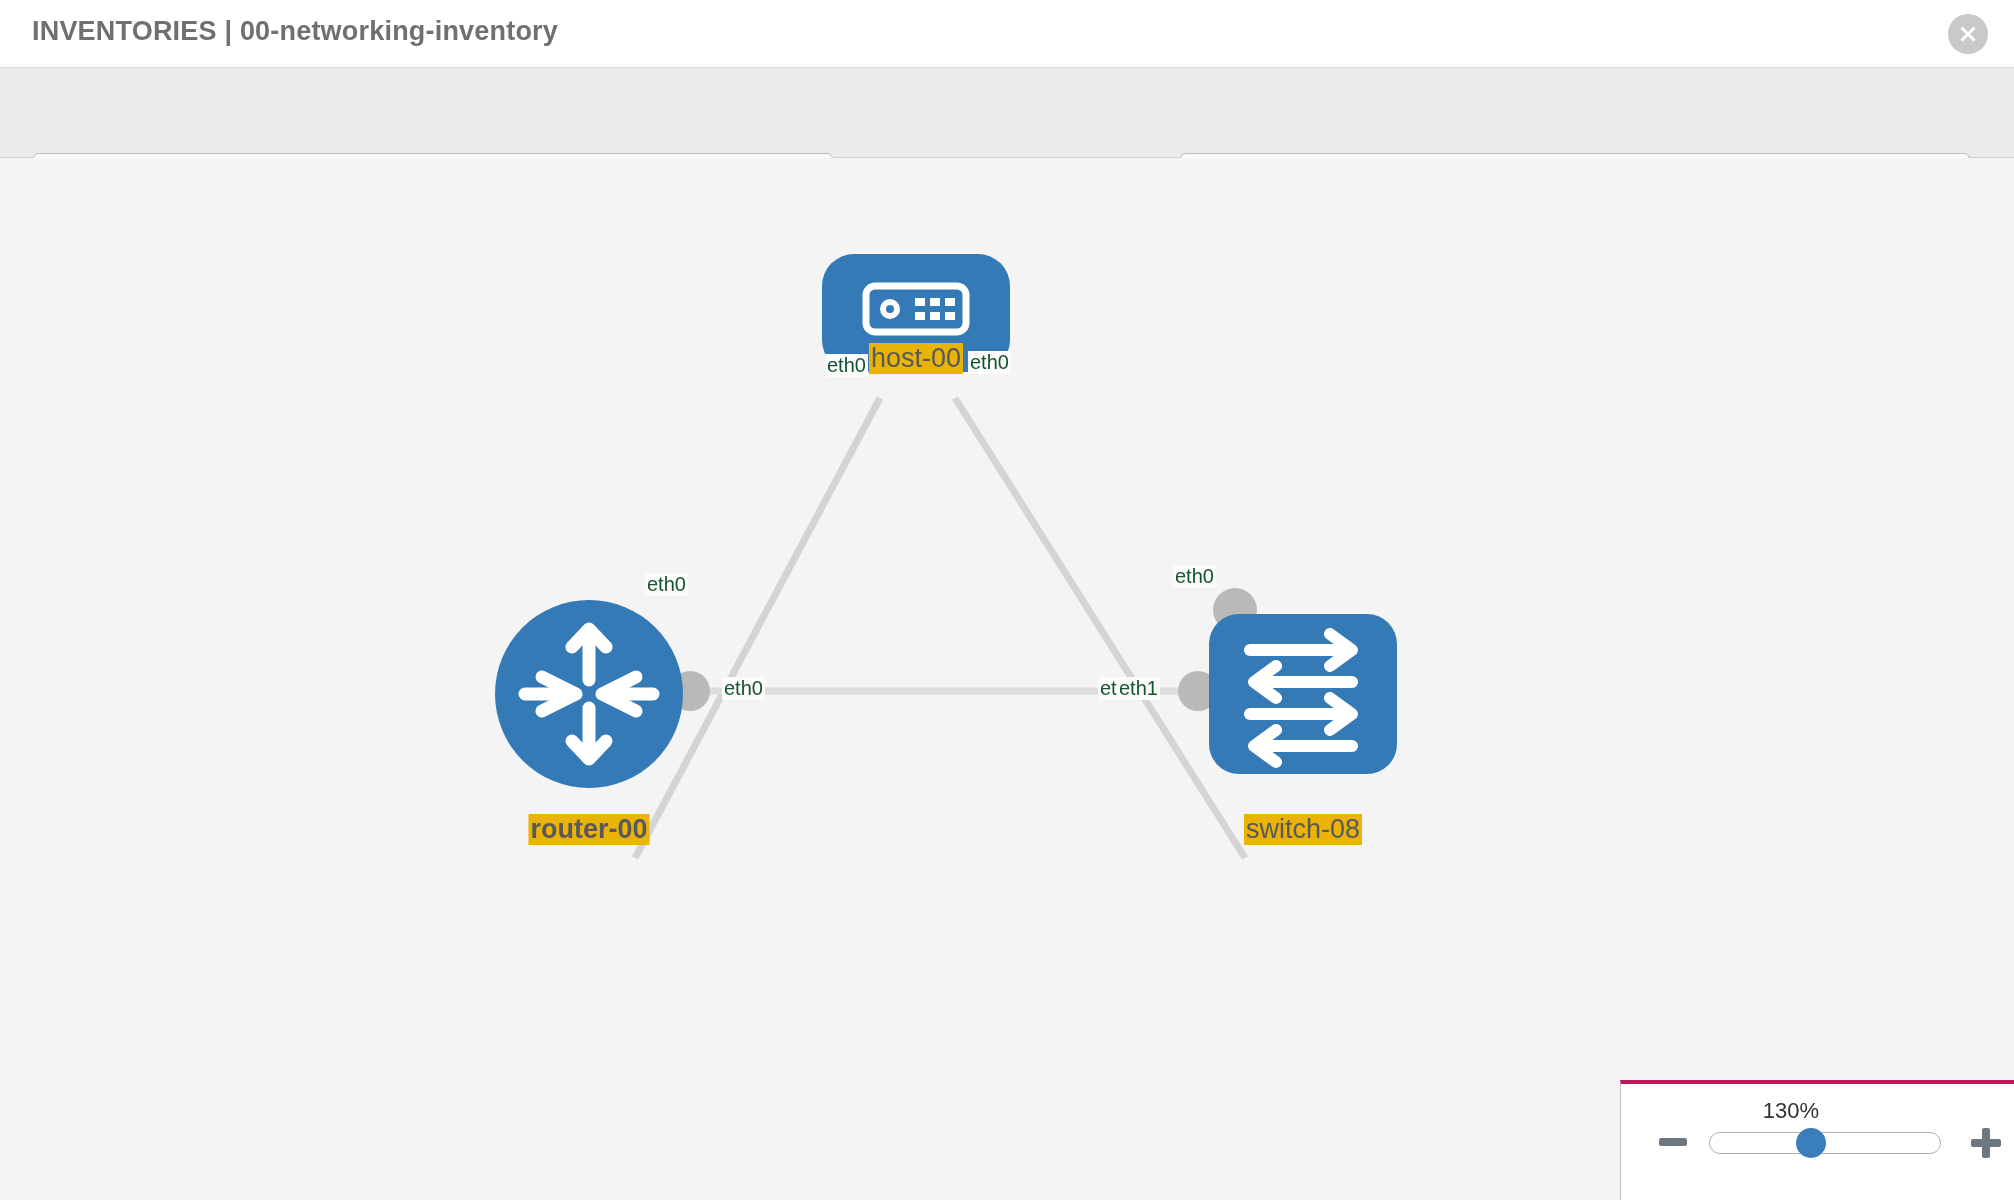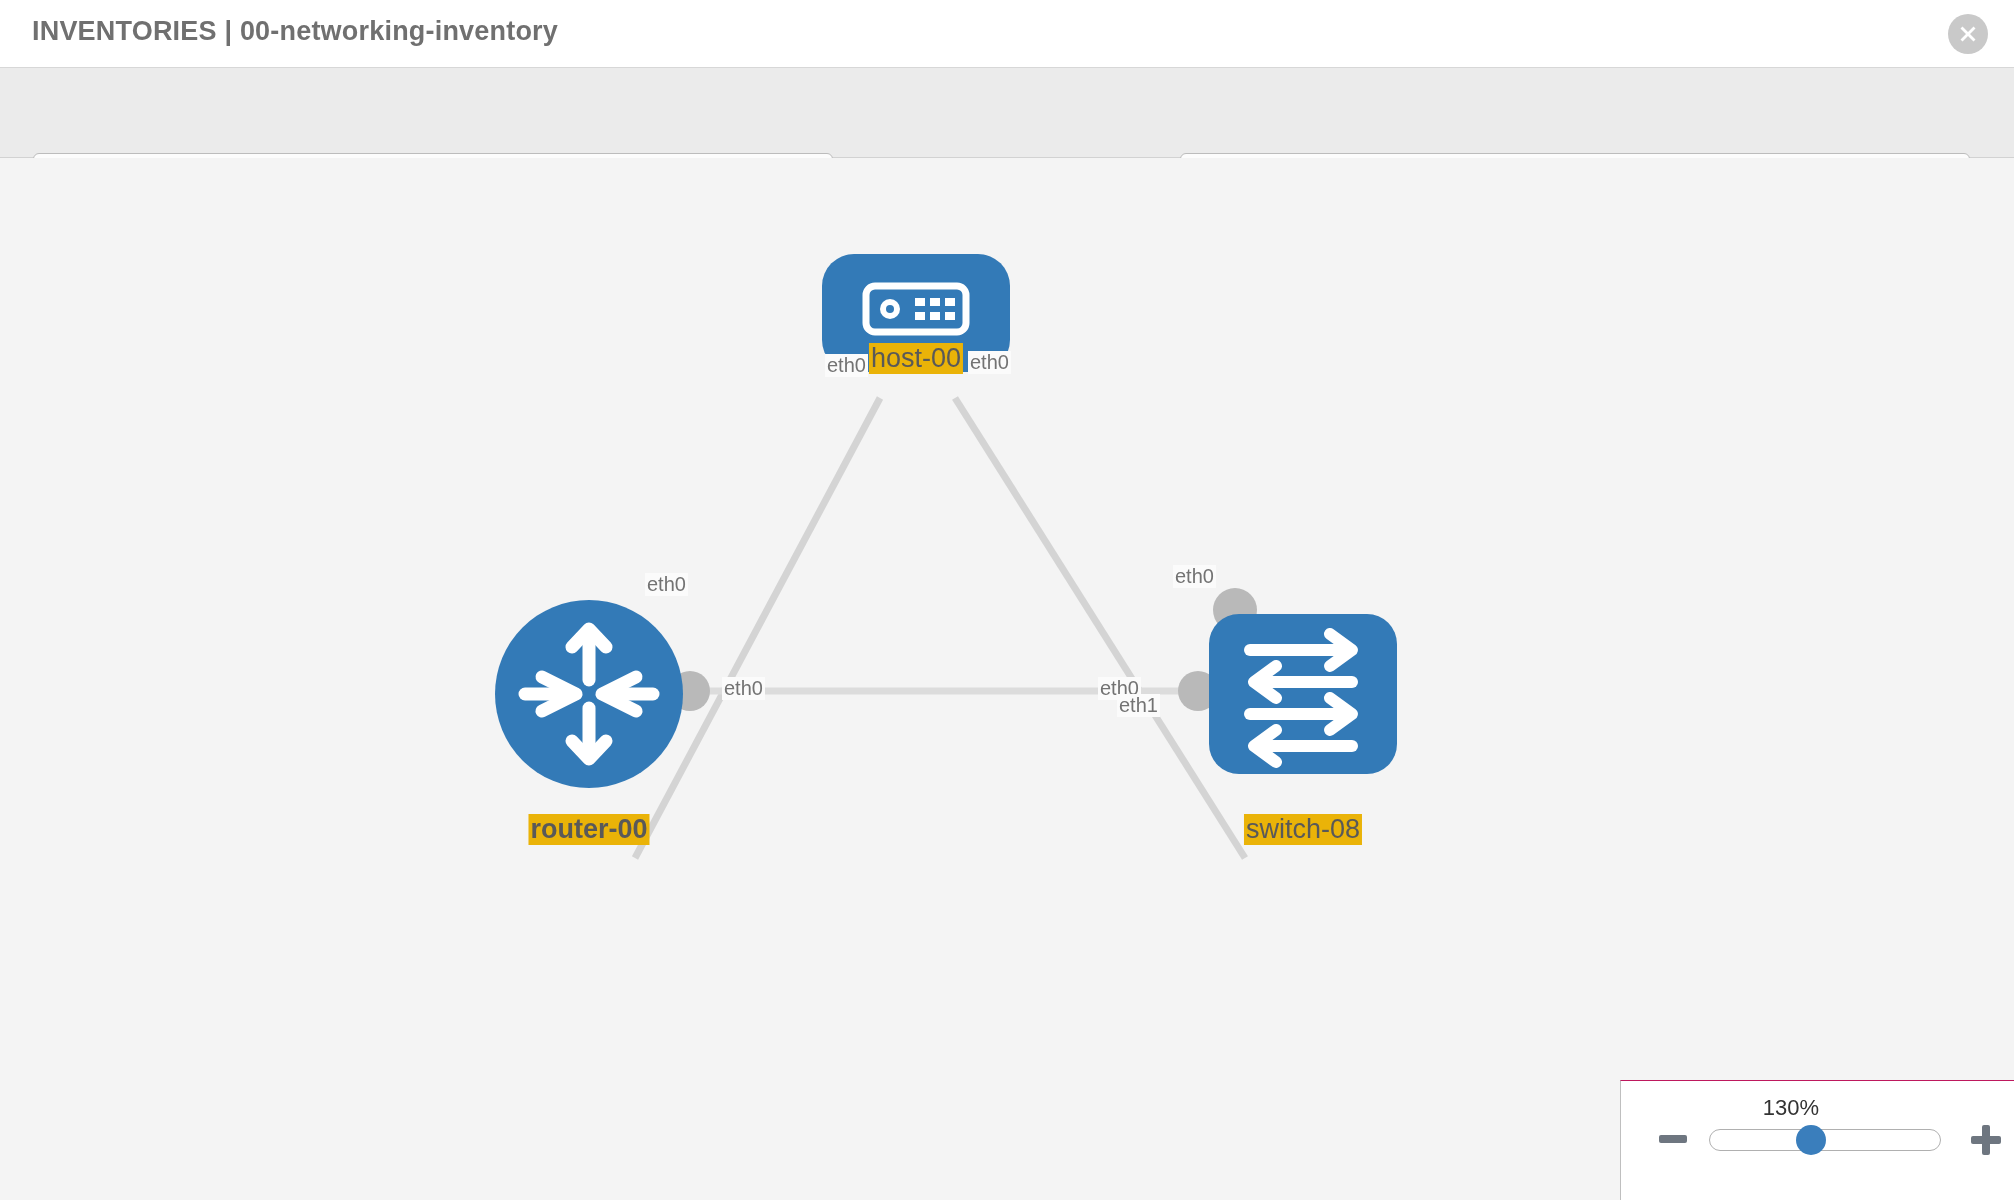--- a/index.html
+++ b/index.html
@@ -142,35 +142,35 @@
     font-size: 27px;
     color: #595959;
     background: #eab308;
     white-space: nowrap;
     transform: translate(-50%, 0);
     padding: 0 2px;
   }
   .iface-label {
     position: absolute;
     font-size: 20px;
-    color: #737373;
+    color: #14532d;
     background: #fbfbfb;
     white-space: nowrap;
     padding: 0 2px;
   }
 
   
   .zoom-panel {
     position: absolute;
     left: 1620px;
     top: 1080px;
     width: 394px;
     height: 120px;
     background: #ffffff;
-    border-top: 1px solid #be185d;
+    border-top: 4px solid #be185d;
     border-left: 1px solid #bfbfbf;
     box-sizing: border-box;
   }
   .zoom-value {
     position: absolute;
     top: 14px;
     left: 0;
     width: 340px;
     text-align: center;
     font-size: 22px;
@@ -330,21 +330,21 @@
     <div class="node-label" style="left:916px; top:185px;">host-00</div>
     <div class="node-label" style="left:589px; top:656px;font-weight:bold;">router-00</div>
     <div class="node-label" style="left:1303px; top:656px;">switch-08</div>
 
     <div class="iface-label" style="left:825px; top:196px;">eth0</div>
     <div class="iface-label" style="left:968px; top:193px;">eth0</div>
     <div class="iface-label" style="left:645px; top:415px;">eth0</div>
     <div class="iface-label" style="left:1173px; top:407px;">eth0</div>
     <div class="iface-label" style="left:722px; top:519px;">eth0</div>
     <div class="iface-label" style="left:1098px; top:519px;">eth0</div>
-    <div class="iface-label" style="left:1117px; top:519px;margin-top:17px;">eth1</div>
+    <div class="iface-label" style="left:1117px; top:519px;">eth1</div>
 
     <div class="zoom-panel" style="left:1620px; top:922px;">
       <div class="zoom-value">130%</div>
       <div class="zoom-minus"></div>
       <div class="zoom-track"></div>
       <div class="zoom-thumb"></div>
       <div class="zoom-plus"></div>
     </div>
 
   </div>

